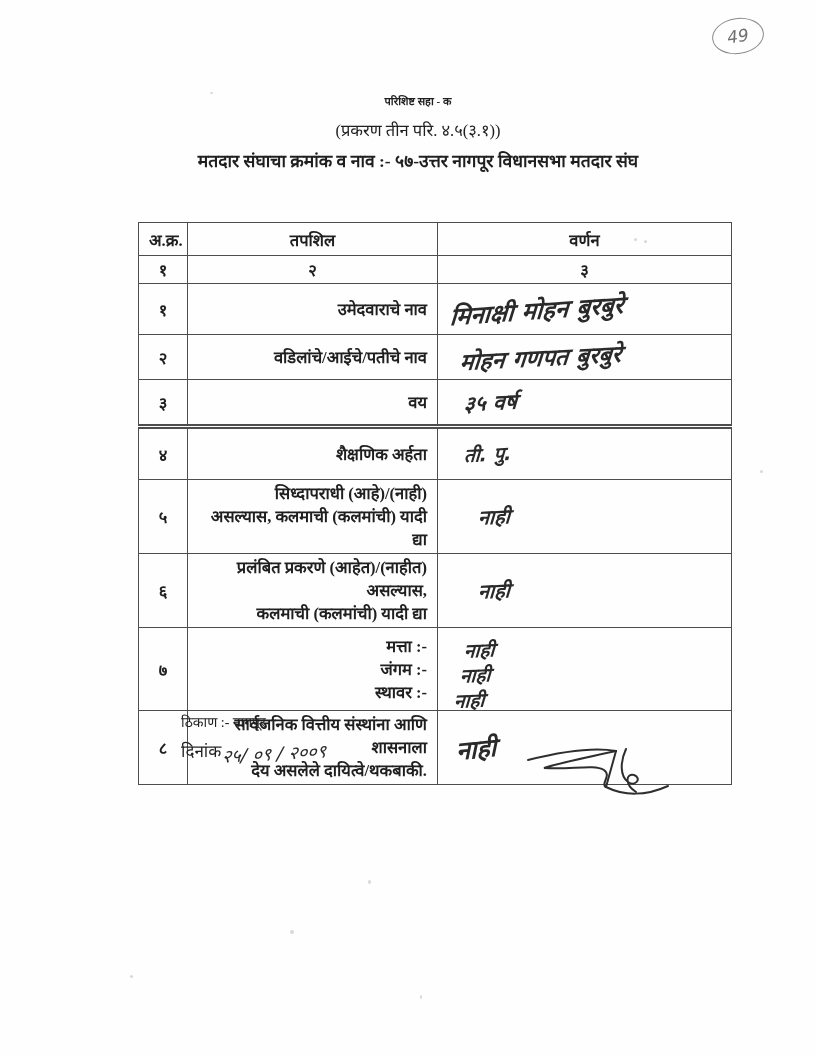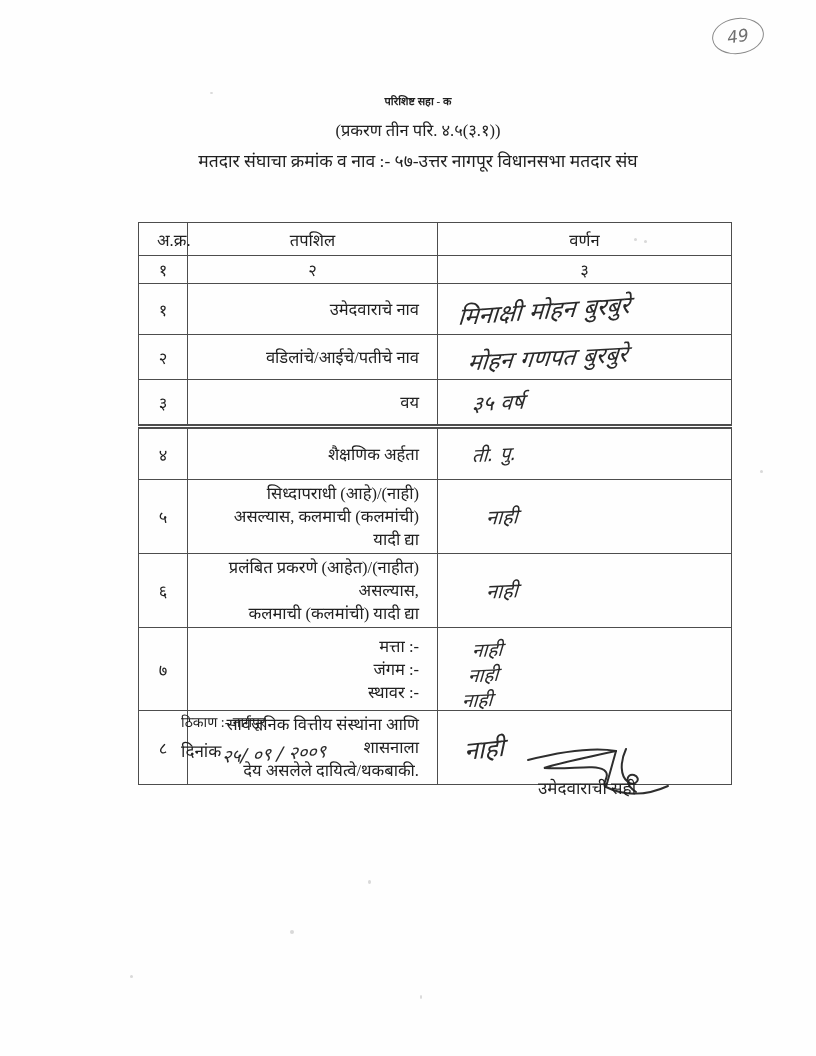--- a/index.html
+++ b/index.html
@@ -25,32 +25,32 @@
     font-style: italic; font-size: 17px;
   }
   
   .doc-header {
     position: absolute; top: 86px; left: 0; right: 0;
     text-align: center; padding-left: 20px;
   }
   .doc-header .h1 { font-size: 11px; font-weight: bold; line-height: 30px; }
   .doc-header .h2 { font-size: 21px; font-weight: bold; line-height: 36px; }
   .doc-header .h3 { font-size: 16.5px; line-height: 30px; }
-  .doc-header .h4 { font-size: 17.5px; font-weight: normal; line-height: 30px; }
+  .doc-header .h4 { font-size: 17.5px; font-weight: bold; line-height: 30px; }
   
   .form-table {
     position: absolute; top: 222px; left: 138px;
     width: 594px;
     border-collapse: collapse;
     table-layout: fixed;
   }
   .form-table td, .form-table th {
     border: 1.5px solid #4d4d4d;
-    font-size: 16.5px; font-weight: normal;
-    padding: 2px 18px;
+    font-size: 16.5px; font-weight: bold;
+    padding: 2px 10px;
     vertical-align: middle;
     overflow: visible;
   }
   .c-sr   { width: 49px;  text-align: center; }
   .c-det  { width: 250px; text-align: right; }
   .c-val  { width: auto;  text-align: left; position: relative; }
   .th-center { text-align: center; }
   .num-row td { height: 23px; text-align: center; }
   .hdr-row th { height: 28px; }
   tr.r1 td { height: 46px; }
@@ -196,21 +196,20 @@
 
   <svg class="sig-svg" width="150" height="62" viewBox="0 0 150 62">
     <g fill="none" stroke="#2e2e2e" stroke-width="2" stroke-linecap="round">
       <path d="M6 20 C 38 12, 72 7, 94 11"></path>
       <path d="M94 11 C 66 17, 34 24, 22 28 C 48 30, 72 24, 82 30 C 90 36, 78 44, 84 47"></path>
       <path d="M94 11 L 84 47"></path>
       <path d="M104 9 C 98 22, 98 36, 106 42 C 114 47, 120 38, 112 35 C 104 33, 102 44, 114 52"></path>
       <path d="M84 47 C 102 56, 124 56, 146 46"></path>
     </g>
   </svg>
-  <div class="sig-caption">उमेदवाराची सही</div>
 
   <span class="noise" style="top:238px;left:634px;width:3px;height:3px"></span>
   <span class="noise" style="top:240px;left:644px;width:3px;height:3px"></span>
   <span class="noise" style="top:92px;left:210px;width:3px;height:2px"></span>
   <span class="noise" style="top:470px;left:760px;width:3px;height:3px"></span>
   <span class="noise" style="top:880px;left:368px;width:3px;height:4px"></span>
   <span class="noise" style="top:930px;left:290px;width:4px;height:4px"></span>
   <span class="noise" style="top:975px;left:130px;width:3px;height:3px"></span>
   <span class="noise" style="top:995px;left:420px;width:2px;height:4px"></span>
 </div>

